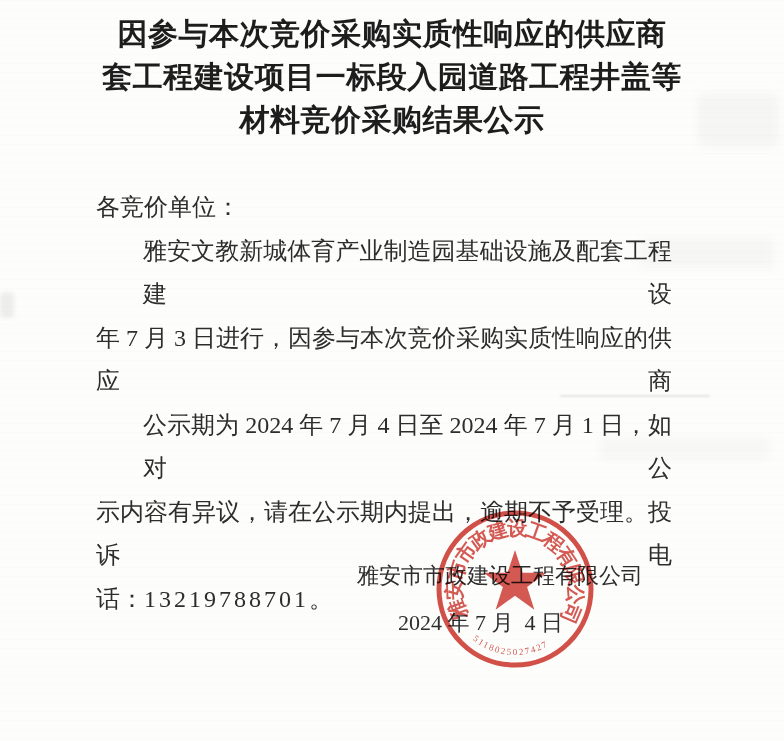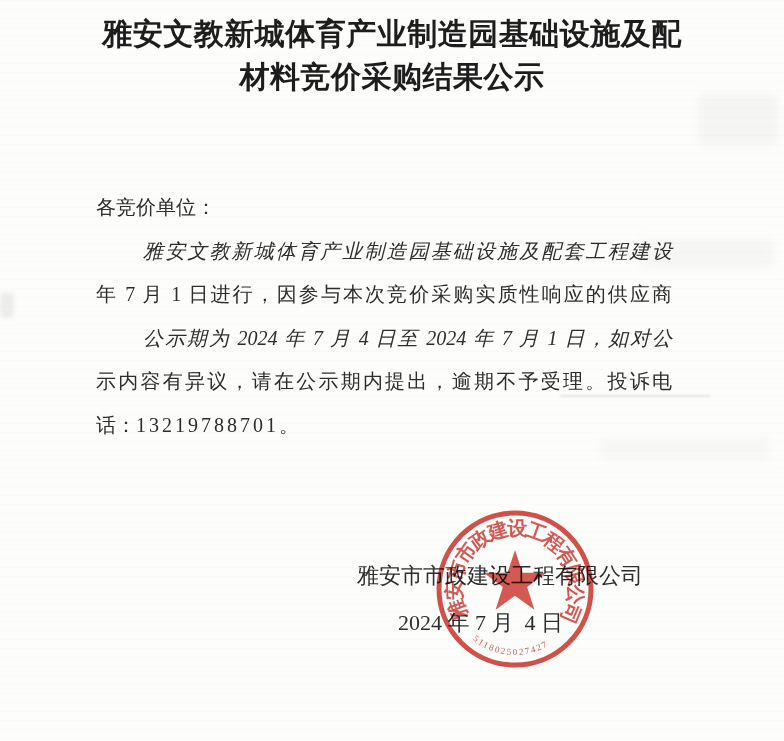--- a/index.html
+++ b/index.html
@@ -29,24 +29,24 @@
     position:absolute; top:12px; left:40px; right:40px;
     text-align:center;
     font-family:"Liberation Sans","DejaVu Sans",sans-serif;
     font-weight:700;
     font-size:30px; line-height:43px;
     color:#1d1d1d;
     letter-spacing:0.5px;
   }
   .body-block {
     position:absolute; top:186px; left:96px; width:576px;
-    font-size:20px; line-height:43.5px; color:#2d2d2d;
+    font-size:24px; line-height:43.5px; color:#2d2d2d;
   }
   .bline { text-align:justify; text-align-last:justify; }
-  .bline.indent { padding-left:47px;font-style:italic; }
+  .bline.indent { padding-left:47px; }
   .bline.noj { text-align:left; text-align-last:auto; }
   .blank-underline {
     display:inline-block; width:128px; height:0.95em;
     border-bottom:1.5px solid rgba(70,70,70,.55);
     margin-left:2px; vertical-align:baseline;
   }
   .phone-number { letter-spacing:3px;font-family:Liberation Serif, serif; }
   .sig-company {
     position:absolute; top:561px; left:352px; width:296px;
     text-align:center; font-size:22px; line-height:30px; color:#2d2d2d;
@@ -71,28 +71,29 @@
 <div class="page">
 
   <div class="texture"></div>
   <div class="smudge smudge1"></div>
   <div class="smudge smudge2"></div>
   <div class="smudge smudge3"></div>
   <div class="smudge smudge4"></div>
   <div class="smudge smudge5"></div>
 
   <div class="doc-title">
-    <div>雅安文教新城体育产业制造园基础设施及配</div>
+    <div>因参与本次竞价采购实质性响应的供应商</div>
+    <div>套工程建设项目一标段入园道路工程井盖等</div>
     <div>材料竞价采购结果公示</div>
   </div>
 
   <div class="body-block">
     <div class="bline noj">各竞价单位：</div>
     <div class="bline indent">雅安文教新城体育产业制造园基础设施及配套工程建设</div>
-    <div class="bline">年 7 月 1 日进行，因参与本次竞价采购实质性响应的供应商</div>
+    <div class="bline">年 7 月 3 日进行，因参与本次竞价采购实质性响应的供应商</div>
     <div class="bline indent">公示期为 2024 年 7 月 4 日至 2024 年 7 月 1 日，如对公</div>
     <div class="bline">示内容有异议，请在公示期内提出，逾期不予受理。投诉电</div>
     <div class="bline noj"><span>话：</span><span class="phone-number">13219788701</span><span>。</span></div>
   </div>
 
   <div class="sig-company">雅安市市政建设工程有限公司</div>
   <div class="sig-date">2024 年 7 月  4 日</div>
 
   <svg class="seal" viewBox="0 0 170 170" aria-hidden="true">
     <circle cx="85" cy="85" r="76" fill="none" stroke="#d0433c" stroke-width="5"></circle>

